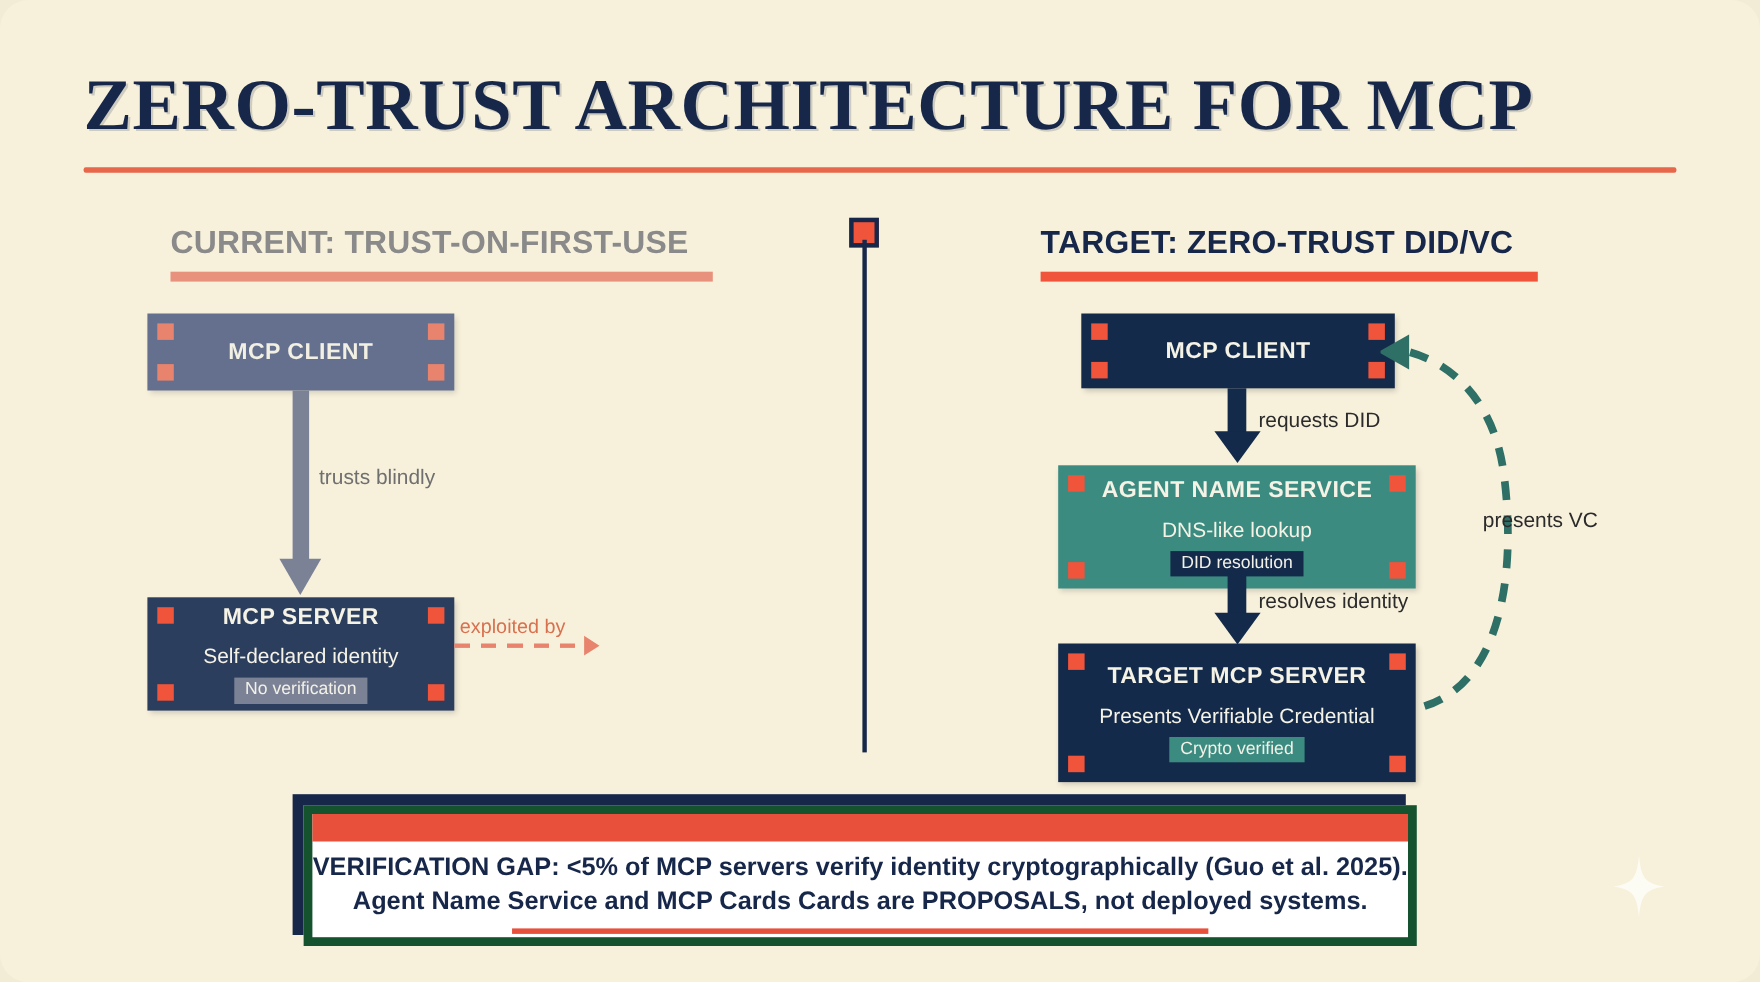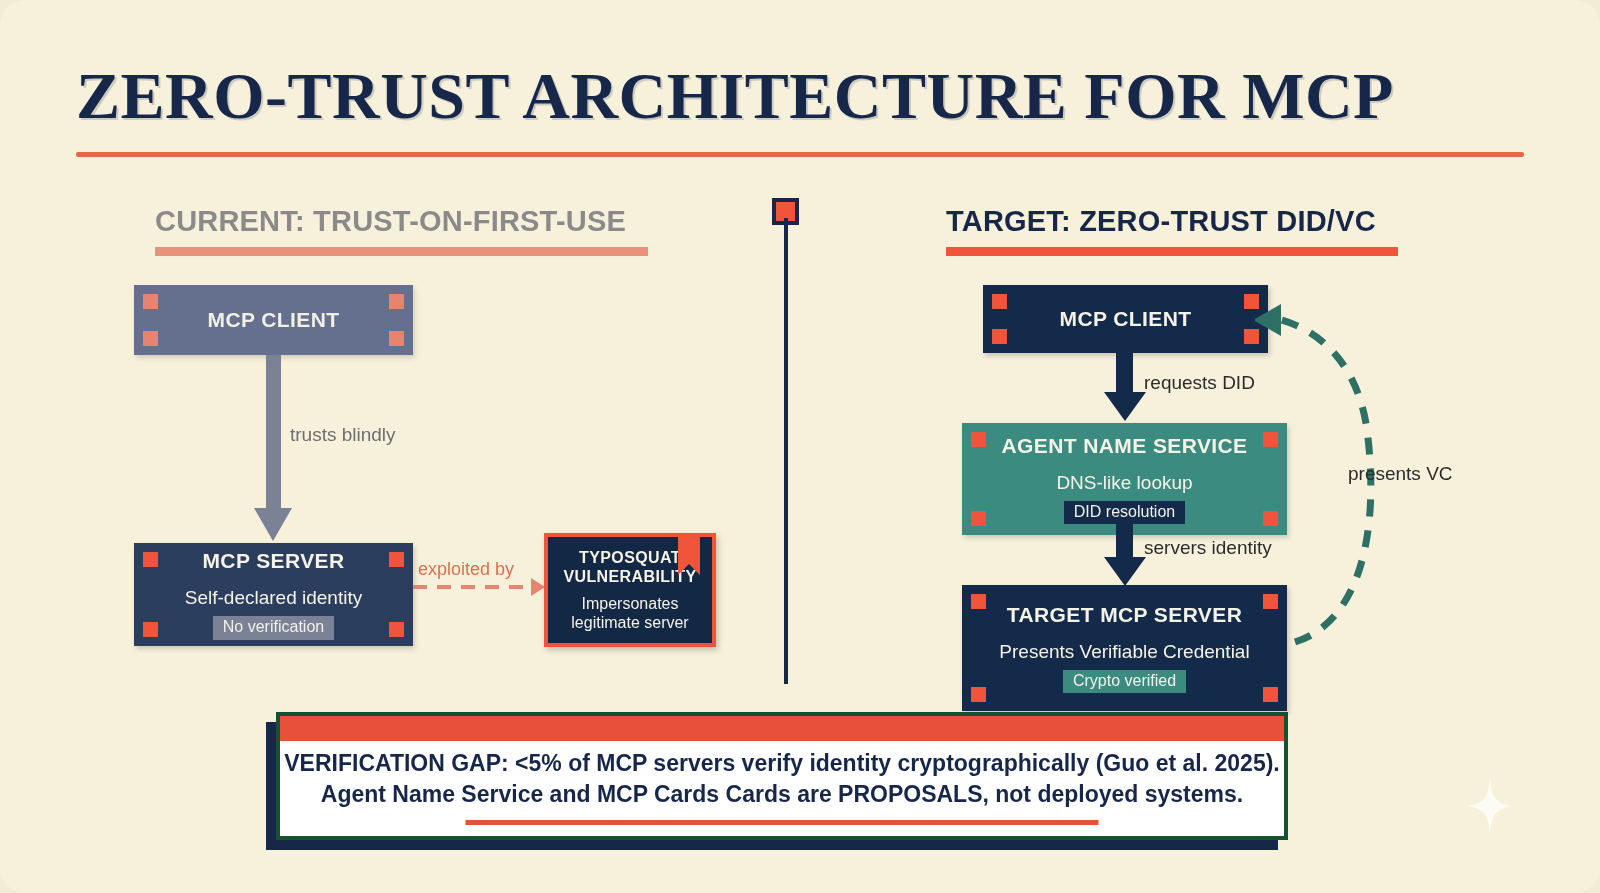--- a/index.html
+++ b/index.html
@@ -252,24 +252,24 @@
 
   
   #callout-shadow {
     position: absolute;
     left: 266px; top: 722px;
     width: 1012px; height: 128px;
     background: #17274a;
   }
   #callout {
     position: absolute;
-    left: 276px; top: 712px;
+    left: 276px; top: 732px;
     width: 1012px; height: 128px;
     background: #ffffff;
-    border: 4px solid #14532d;
+    border: 8px solid #14532d;
   }
   #callout-bar {
     position: absolute;
     left: 0; top: 0;
     width: 100%; height: 25px;
     background: #e8503c;
   }
   #callout-text {
     position: absolute;
     left: 0; top: 32px;
@@ -328,27 +328,20 @@
     <span class="stud br"></span>
     <div class="node-title">MCP SERVER</div>
     <div class="node-sub">Self-declared identity</div>
     <div class="node-tag">No verification</div>
   </div>
 
   <div id="label-exploited">exploited by</div>
   <div id="arrow-exploited"></div>
   <div id="arrow-exploited-head"></div>
 
-  <div class="node" id="node-typosquat">
-    <div id="ribbon"></div>
-    <div class="node-title">TYPOSQUAT</div>
-    <div class="node-title">VULNERABILITY</div>
-    <div class="node-sub">Impersonates</div>
-    <div class="node-sub" style="margin-top:0">legitimate server</div>
-  </div>
 
   <div id="divider-node"></div>
   <div id="divider-line"></div>
 
   <div class="col-heading" id="heading-right">TARGET: ZERO-TRUST DID/VC</div>
   <div id="heading-right-rule"></div>
 
   <div class="node" id="node-right-client">
     <span class="stud tl"></span>
     <span class="stud tr"></span>
@@ -366,21 +359,21 @@
     <span class="stud tr"></span>
     <span class="stud bl"></span>
     <span class="stud br"></span>
     <div class="node-title">AGENT NAME SERVICE</div>
     <div class="node-sub">DNS-like lookup</div>
     <div class="node-tag">DID resolution</div>
   </div>
 
   <div class="solid-arrow-shaft" id="arrow-res-shaft"></div>
   <div class="solid-arrow-head" id="arrow-res-head"></div>
-  <div id="label-resolves">servers identity</div>
+  <div id="label-resolves">resolves identity</div>
 
   <div class="node" id="node-target-server">
     <span class="stud tl"></span>
     <span class="stud tr"></span>
     <span class="stud bl"></span>
     <span class="stud br"></span>
     <div class="node-title">TARGET MCP SERVER</div>
     <div class="node-sub">Presents Verifiable Credential</div>
     <div class="node-tag">Crypto verified</div>
   </div>

